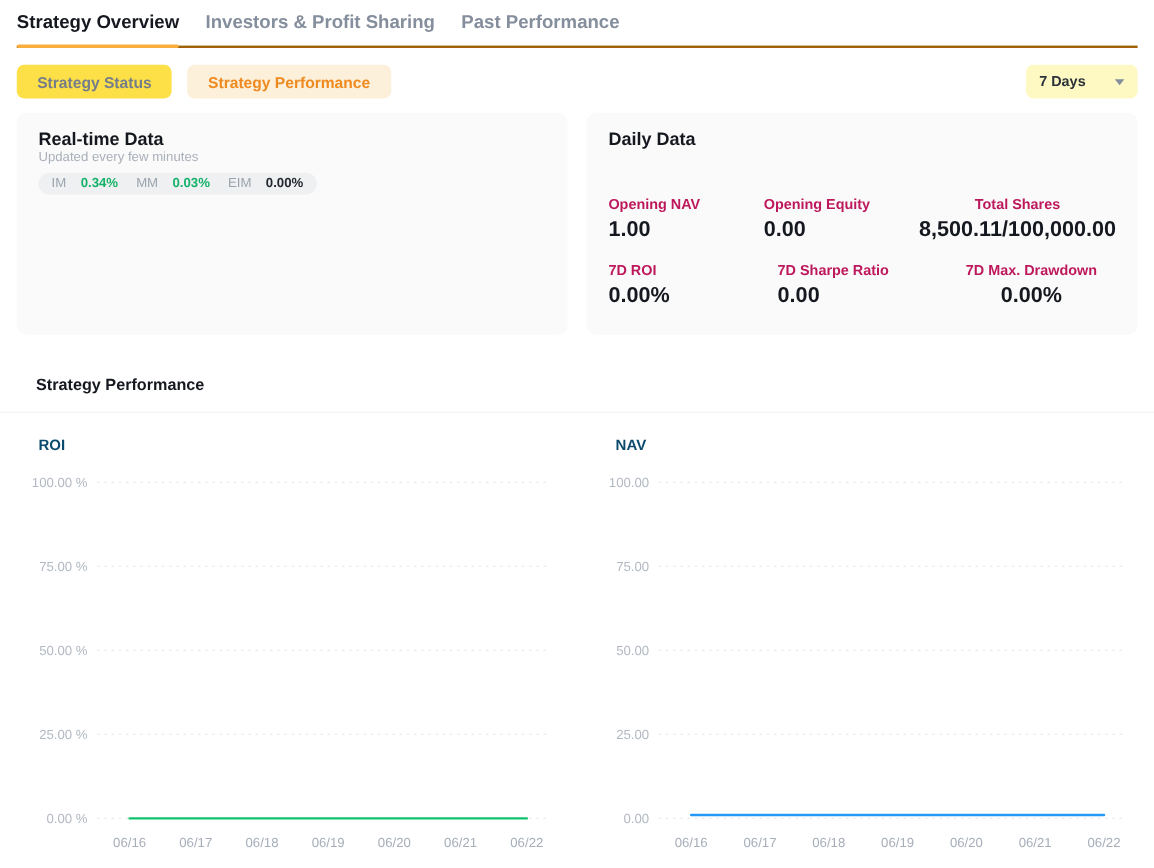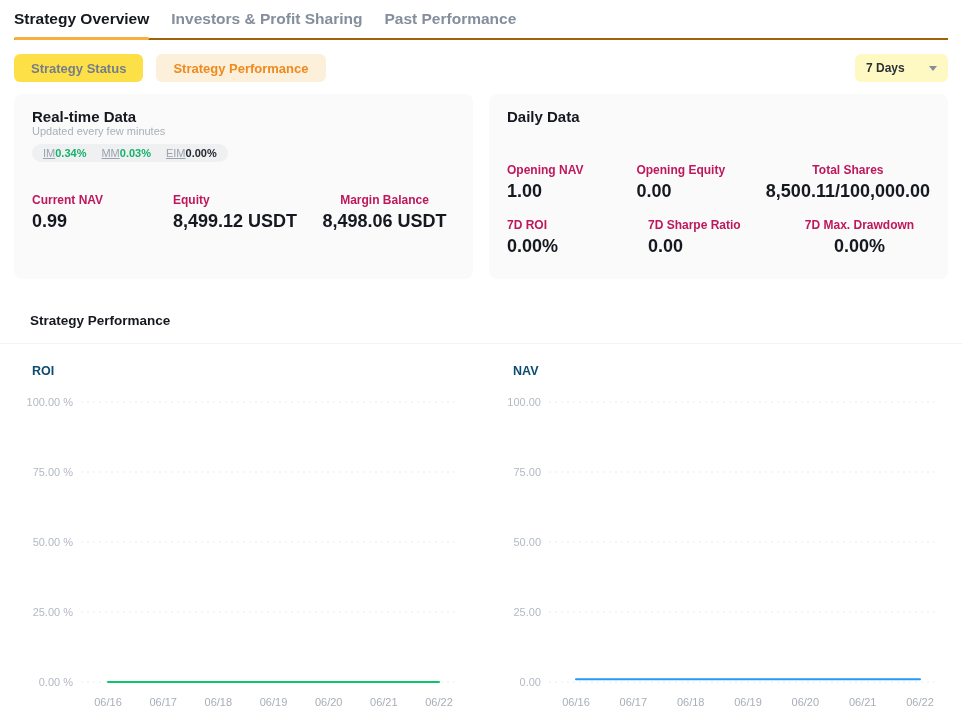--- a/index.html
+++ b/index.html
@@ -32,21 +32,21 @@
 
   
   .cards { margin-top:12px; display:flex; gap:16px; }
   .card { flex:1; background:#fafafa; border-radius:8px; padding:14px 18px; height:185px; }
   .card-head { display:flex; align-items:baseline; justify-content:space-between;flex-direction:column; }
   .card-title { font-size:15px; font-weight:700; color:#15181f; }
   .updated-note { font-size:11px; color:#a9b0ba; }
   .margin-badges { margin-top:7px; display:inline-flex; align-items:center; gap:15px;
                    background:#eef0f2; border-radius:10px; padding:3px 11px; }
   .mbadge { font-size:11px; }
-  .mbadge .mlabel { color:#9ba3ad; margin-right:0;text-decoration:underline; }
+  .mbadge .mlabel { color:#9ba3ad; margin-right:12px; }
   .mbadge .mval { font-weight:700; }
   .mval.green { color:#17b26a; }
   .mval.dark { color:#23272f; }
   .stats-row { display:flex; }
   .rt-stats { margin-top:31px; }
   .dd-row1 { margin-top:38px; }
   .dd-row2 { margin-top:16px; }
   .stat { flex:1; }
   .stat.right { text-align:center; }
   .stat .slabel { font-size:12px; color:#be185d;font-weight:bold; }
@@ -93,34 +93,20 @@
       <div class="margin-badges">
         <span class="mbadge">
           <span class="mlabel">IM</span><span class="mval green">0.34%</span>
         </span>
         <span class="mbadge">
           <span class="mlabel">MM</span><span class="mval green">0.03%</span>
         </span>
         <span class="mbadge">
           <span class="mlabel">EIM</span><span class="mval dark">0.00%</span>
         </span>
-      </div>
-      <div class="stats-row rt-stats">
-        <div class="stat">
-          <div class="slabel">Current NAV</div>
-          <div class="sval">0.99</div>
-        </div>
-        <div class="stat">
-          <div class="slabel">Equity</div>
-          <div class="sval">8,499.12 USDT</div>
-        </div>
-        <div class="stat right">
-          <div class="slabel">Margin Balance</div>
-          <div class="sval">8,498.06 USDT</div>
-        </div>
       </div>
     </section>
 
     <section class="card">
       <div class="card-head">
         <h2 class="card-title">Daily Data</h2>
       </div>
       <div class="stats-row dd-row1">
         <div class="stat">
           <div class="slabel">Opening NAV</div>

